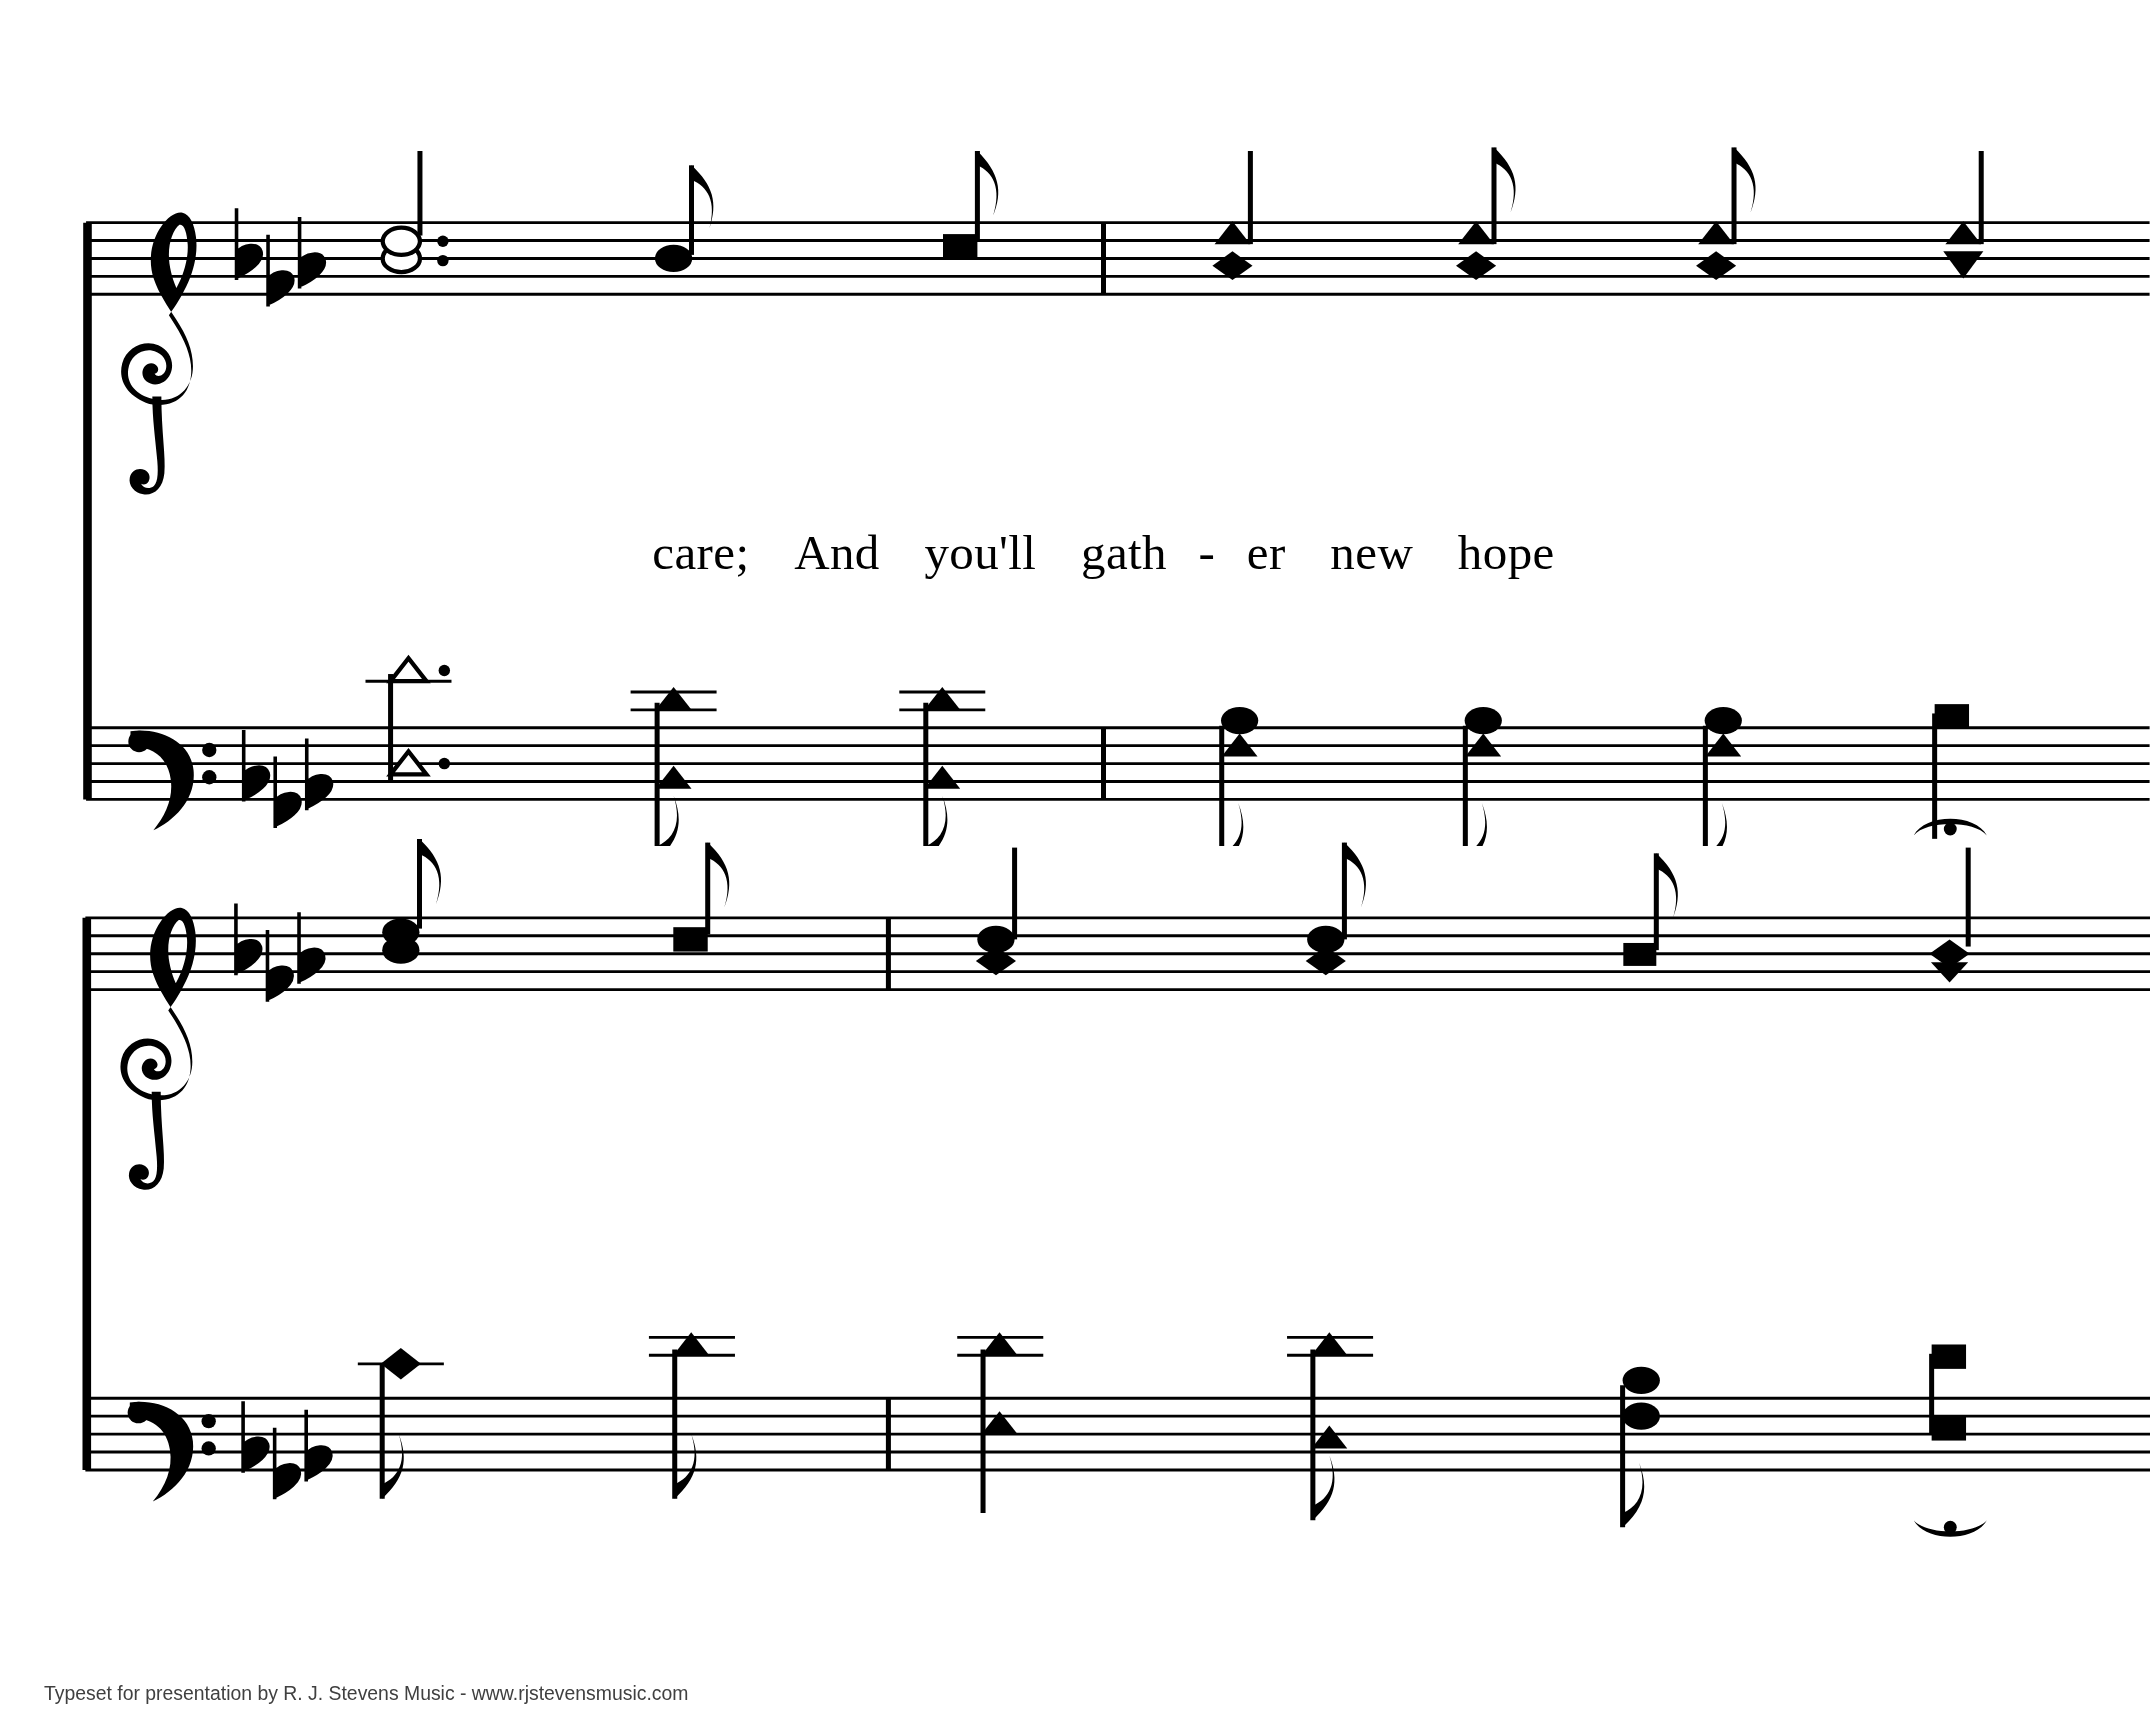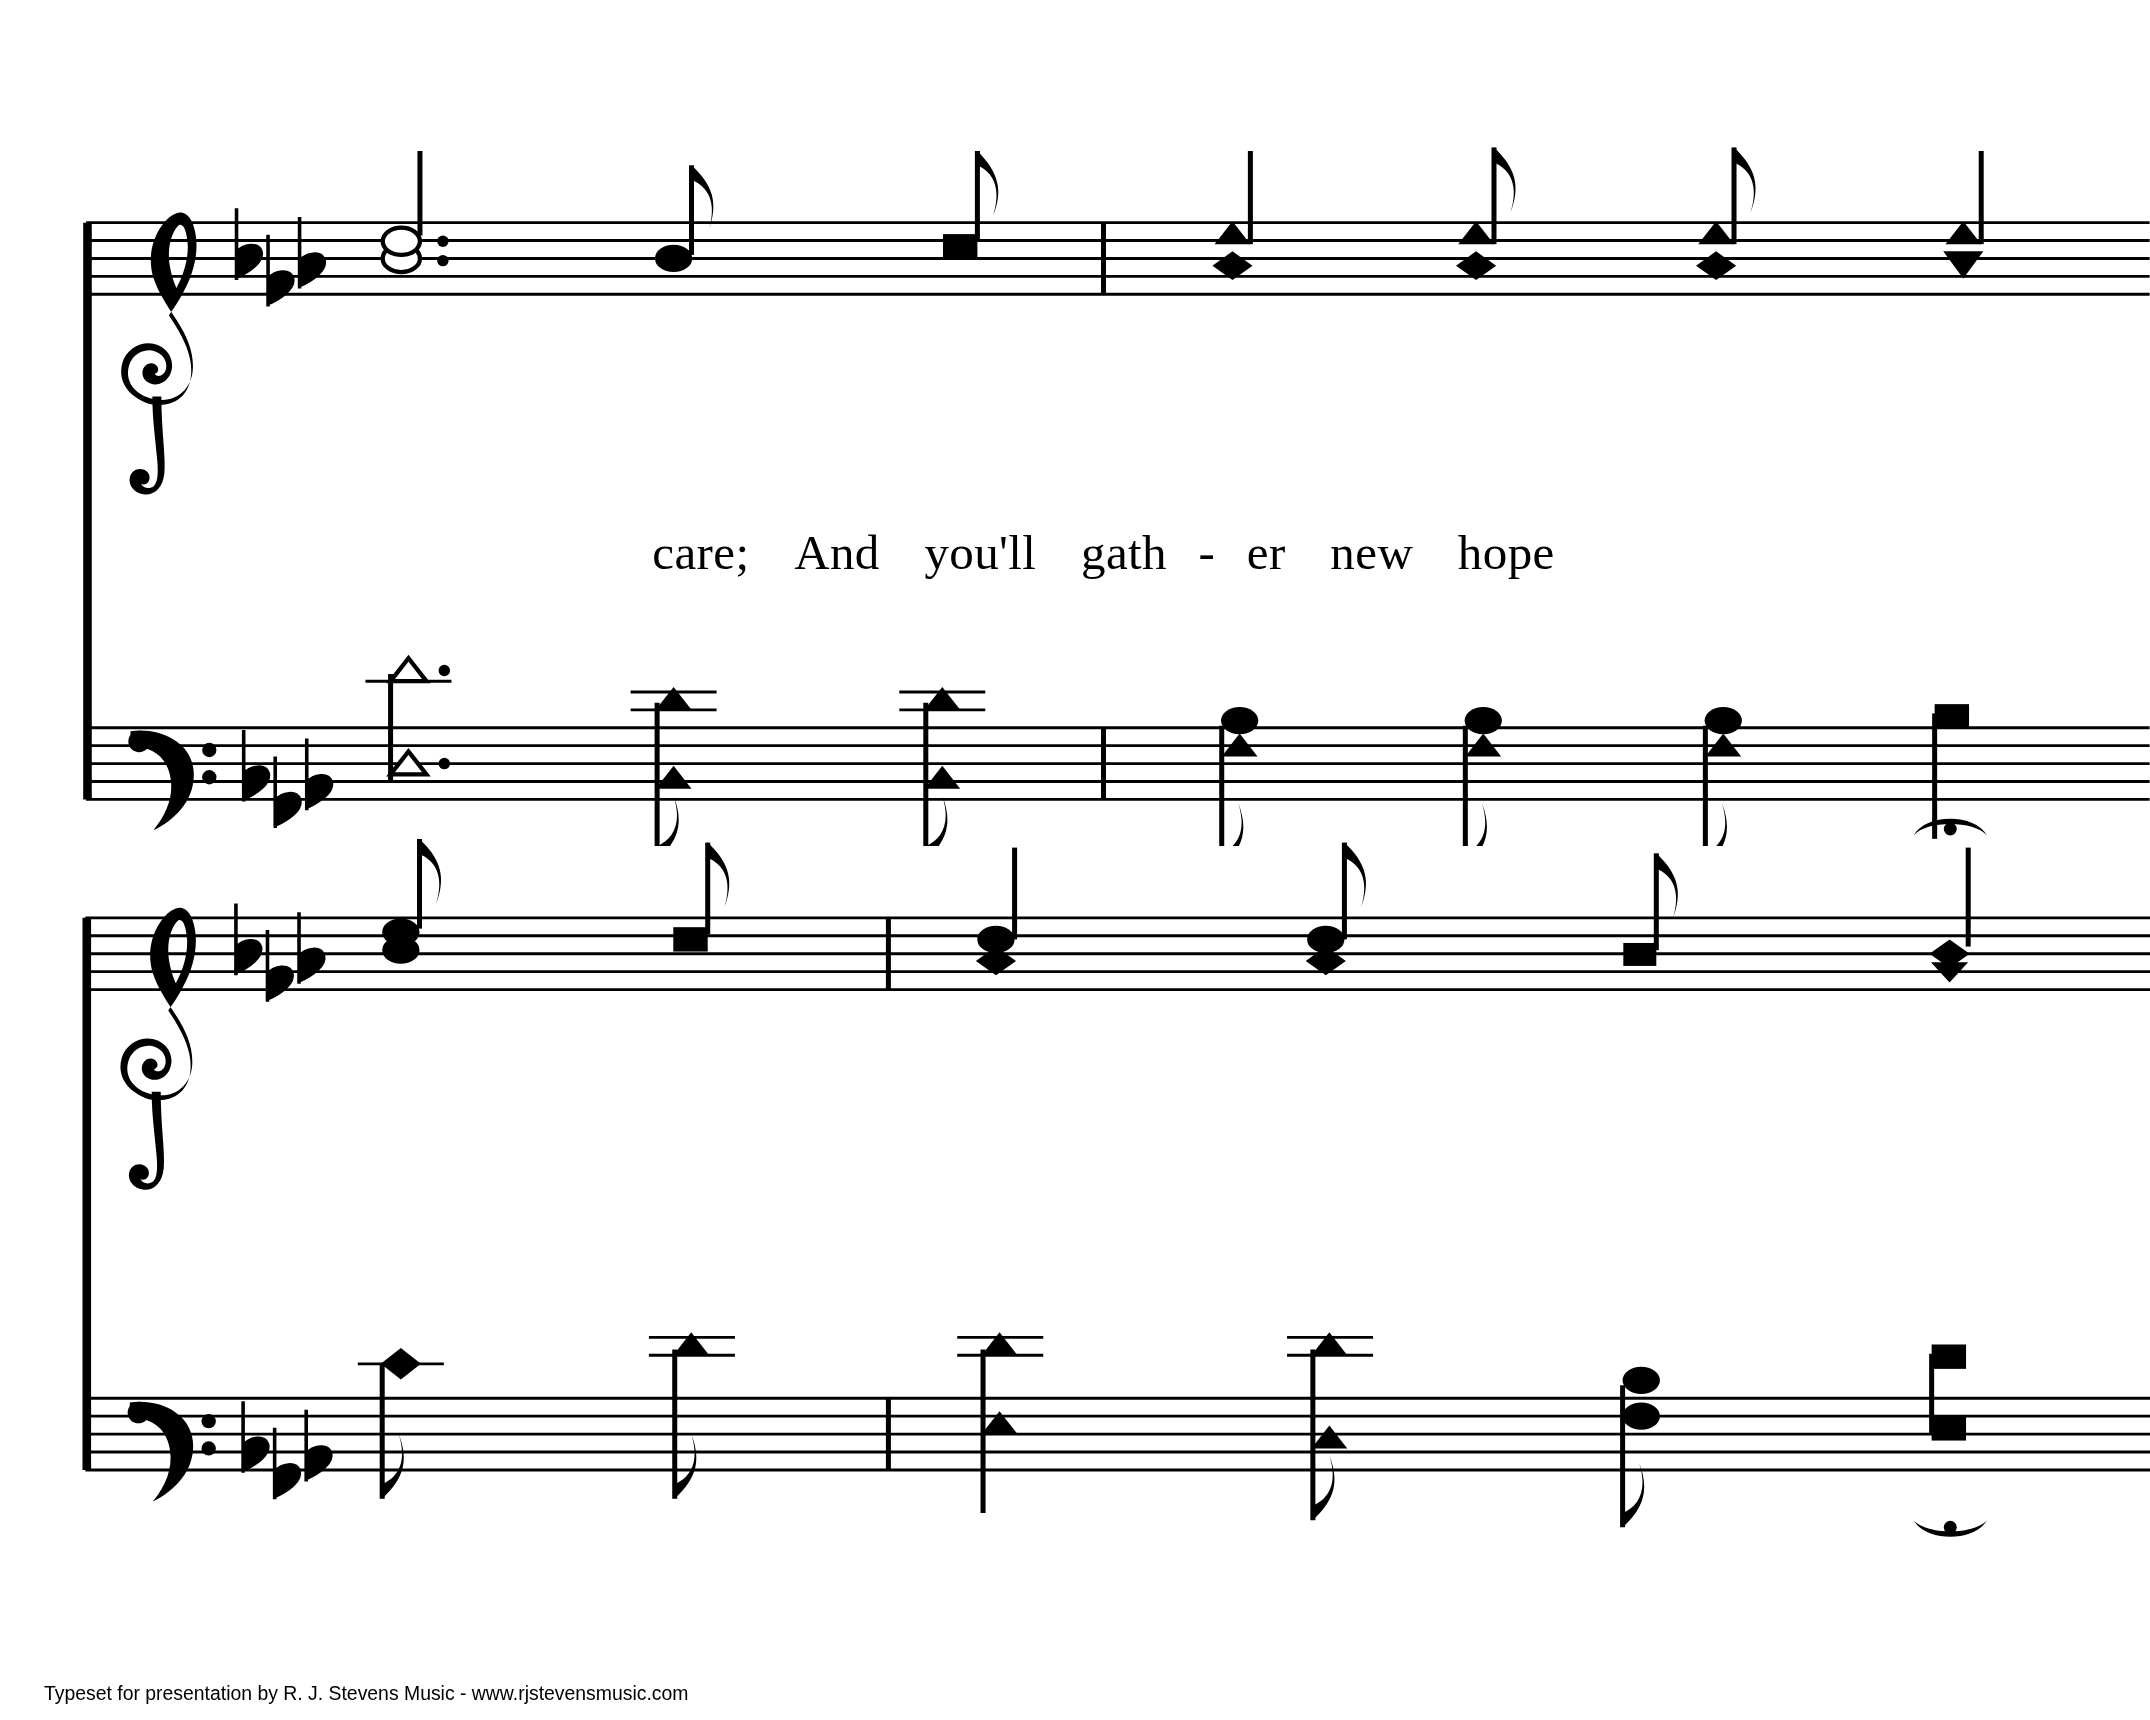--- a/index.html
+++ b/index.html
@@ -51,21 +51,21 @@
     margin: 0 2.9px;
   }
   #lyrics-1 { top: 416px; }
 
   .footer {
     position: absolute;
     left: 16px;
     bottom: 16px;
     font-family: "Liberation Sans", sans-serif;
     font-size: 19.4px;
-    color: #000000;
+    color: #404040;
     white-space: nowrap;
   }
 </style>
 </head>
 <body>
 
 <div class="sheet">
 
   <div class="system" id="system-1">
     <svg class="staff-svg" width="2151" height="738" viewBox="0 0 3000 1030" xmlns="http://www.w3.org/2000/svg">

